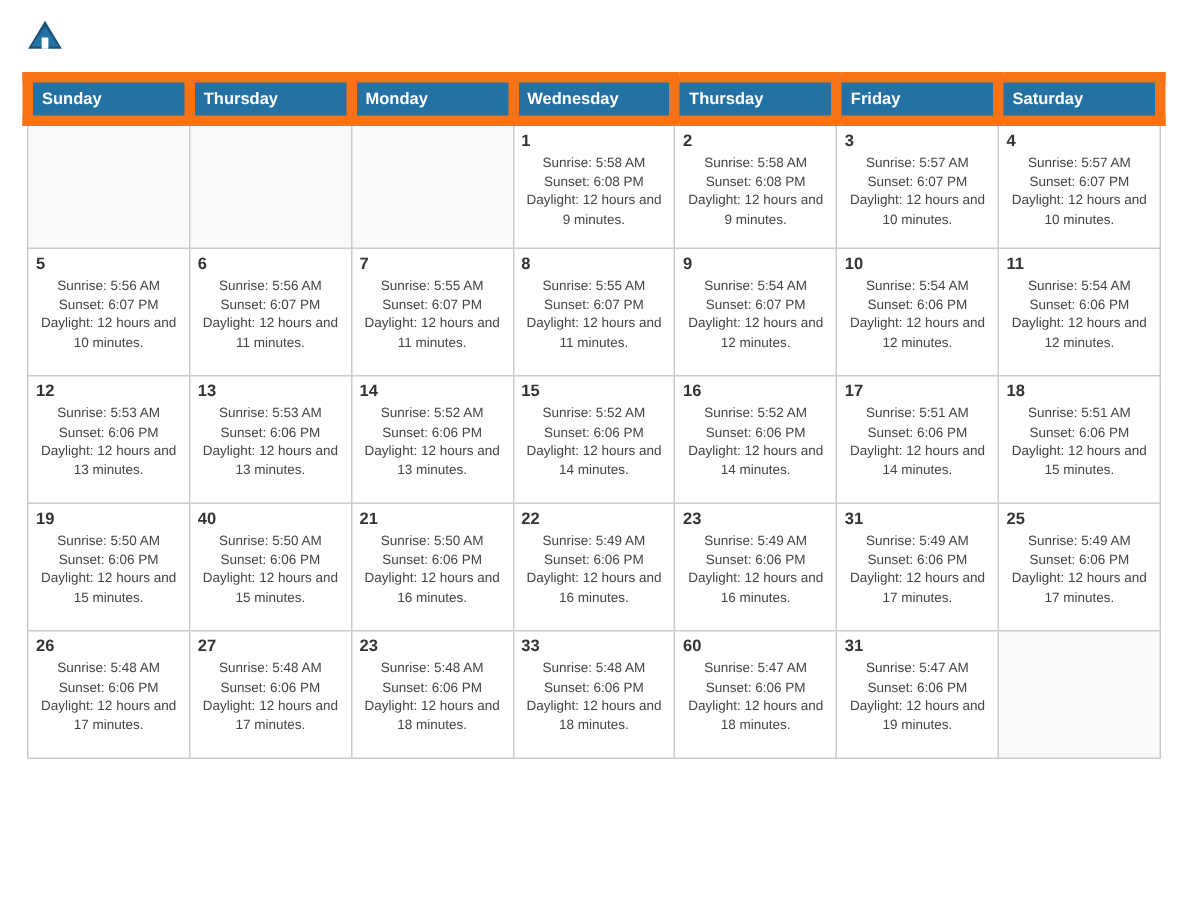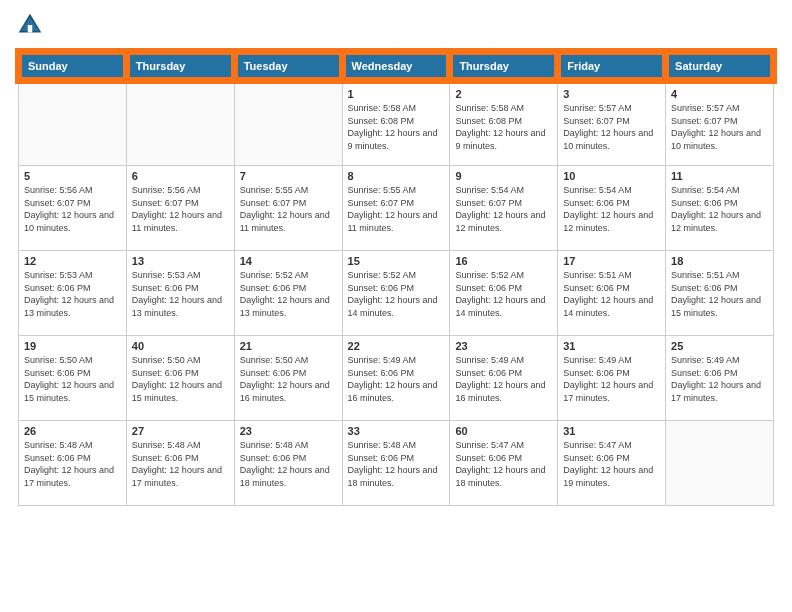--- a/index.html
+++ b/index.html
@@ -84,20 +84,21 @@
     }
     .day-num {
       font-weight: bold;
       font-size: 11px;
       margin-bottom: 2px;
     }
     .day-info {
       font-size: 9px;
       line-height: 1.4;
       color: #444;
+      text-align: center;
     }
   </style>
 </head>
 <body>
 
 <div class="page">
   <div class="header">
     <div class="logo">
       <svg class="logo-icon" viewBox="0 0 40 40">
         <polygon points="20,5 35,30 5,30" fill="#1a5276"></polygon>
@@ -113,21 +114,21 @@
       <div class="month-title"></div>
       <div class="location"></div>
     </div>
   </div>
 
   <table class="calendar">
     <thead>
       <tr>
       <th>Sunday</th>
           <th>Thursday</th>
-          <th>Tuesday</th>
+          <th>Monday</th>
           <th>Wednesday</th>
           <th>Thursday</th>
           <th>Friday</th>
           <th>Saturday</th>
         </tr>
     </thead>
     <tbody id="calendar-body">
     <tr>
           <td class="empty"></td>
           <td class="empty"></td>

